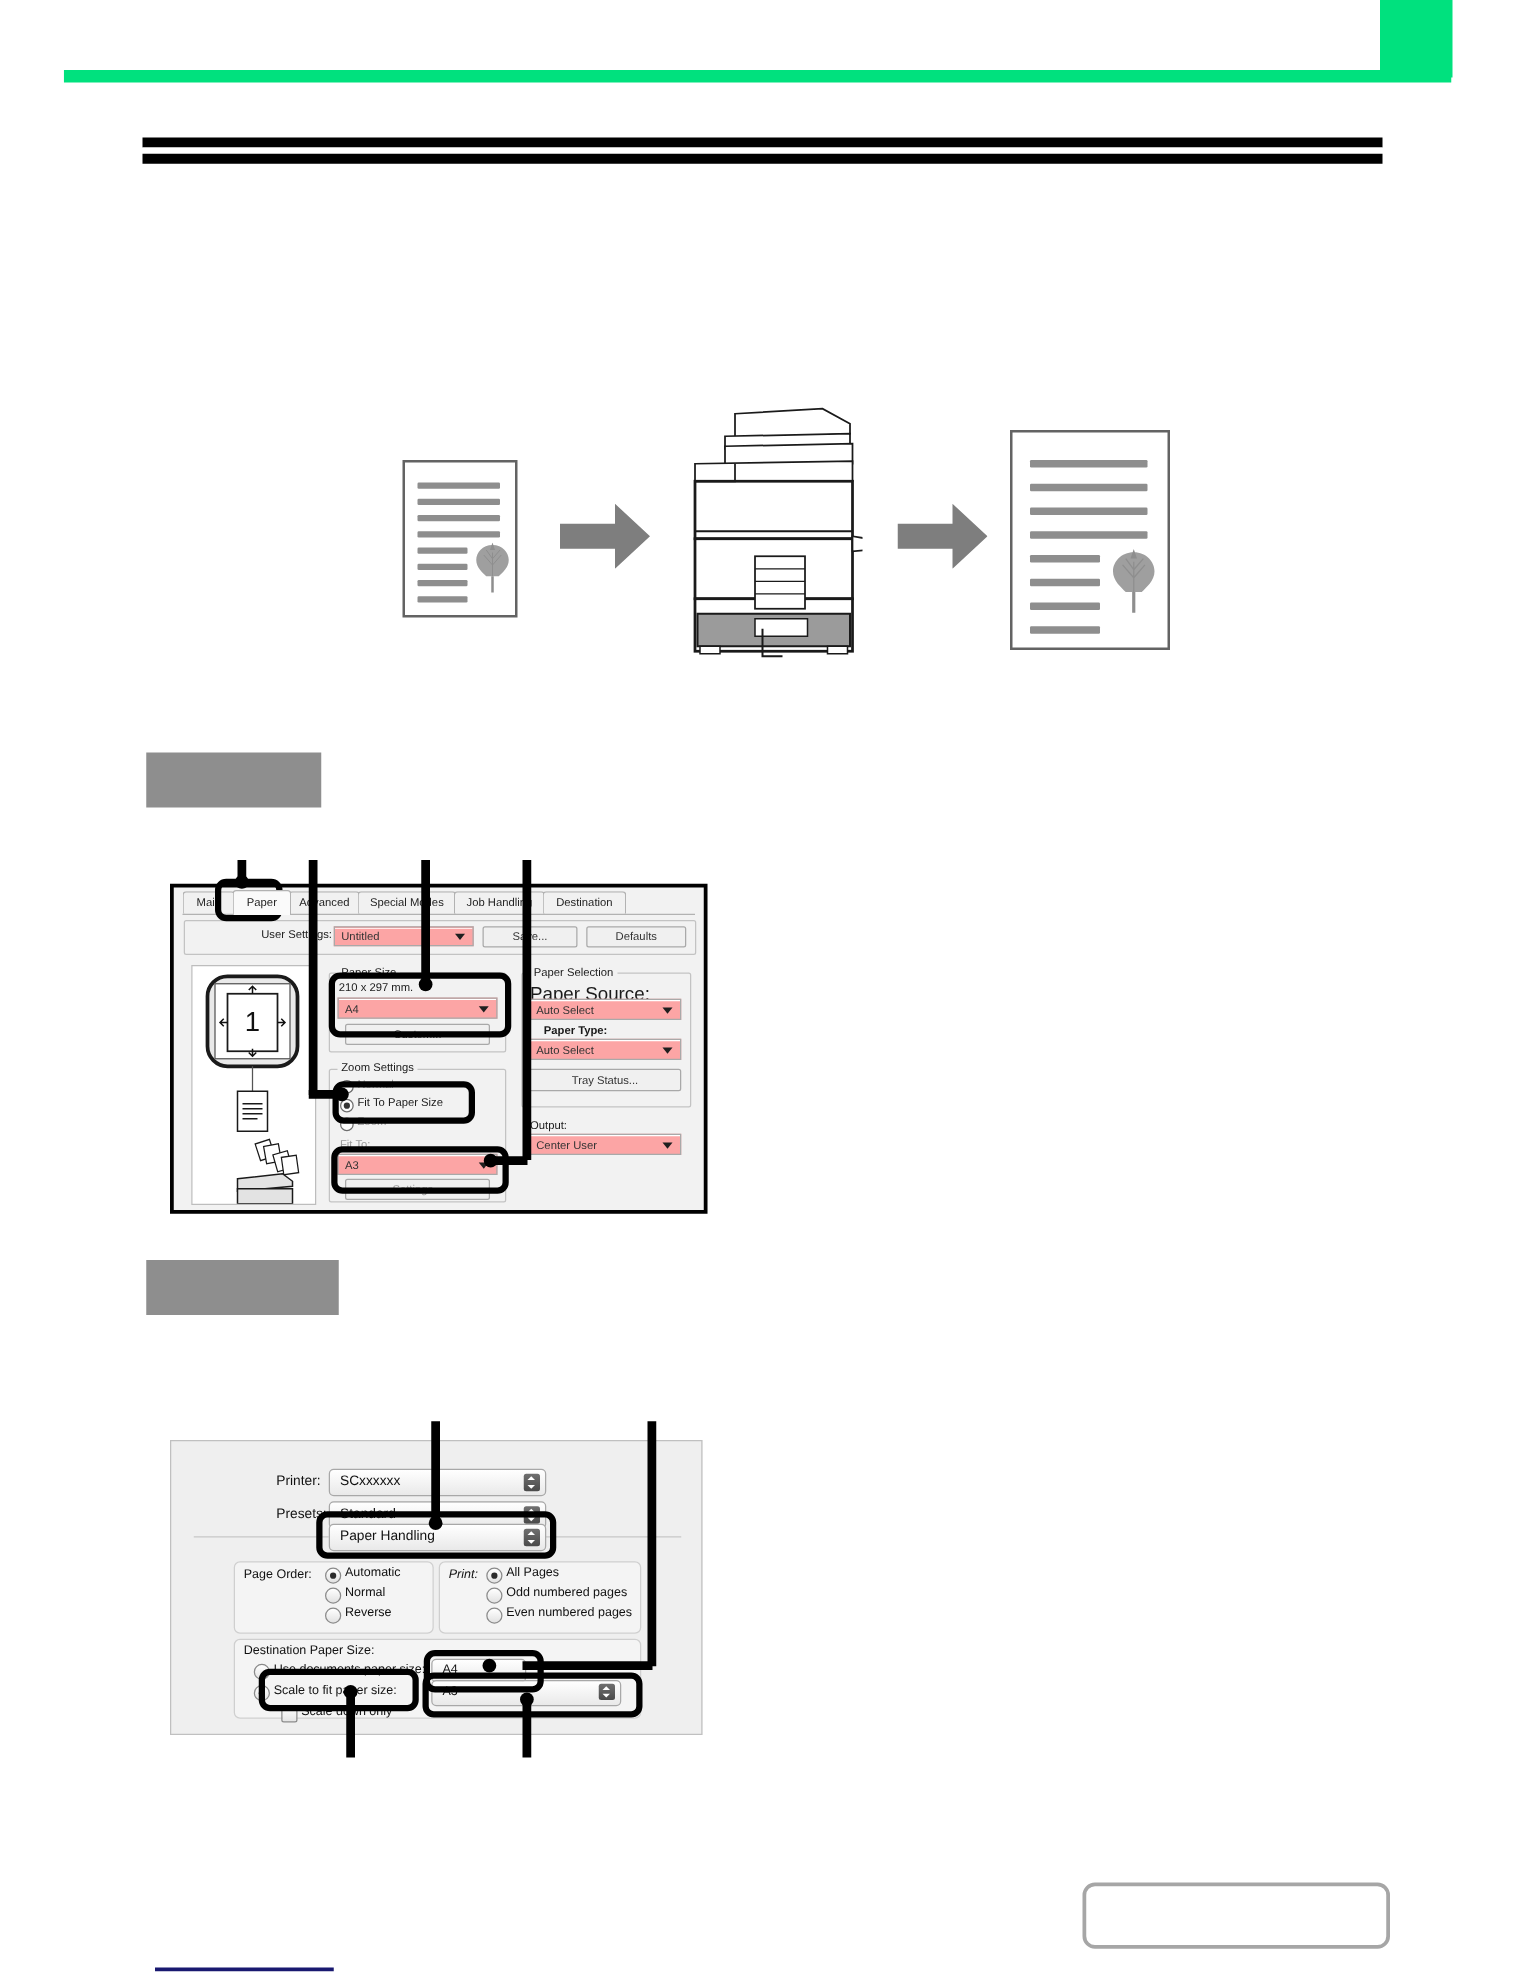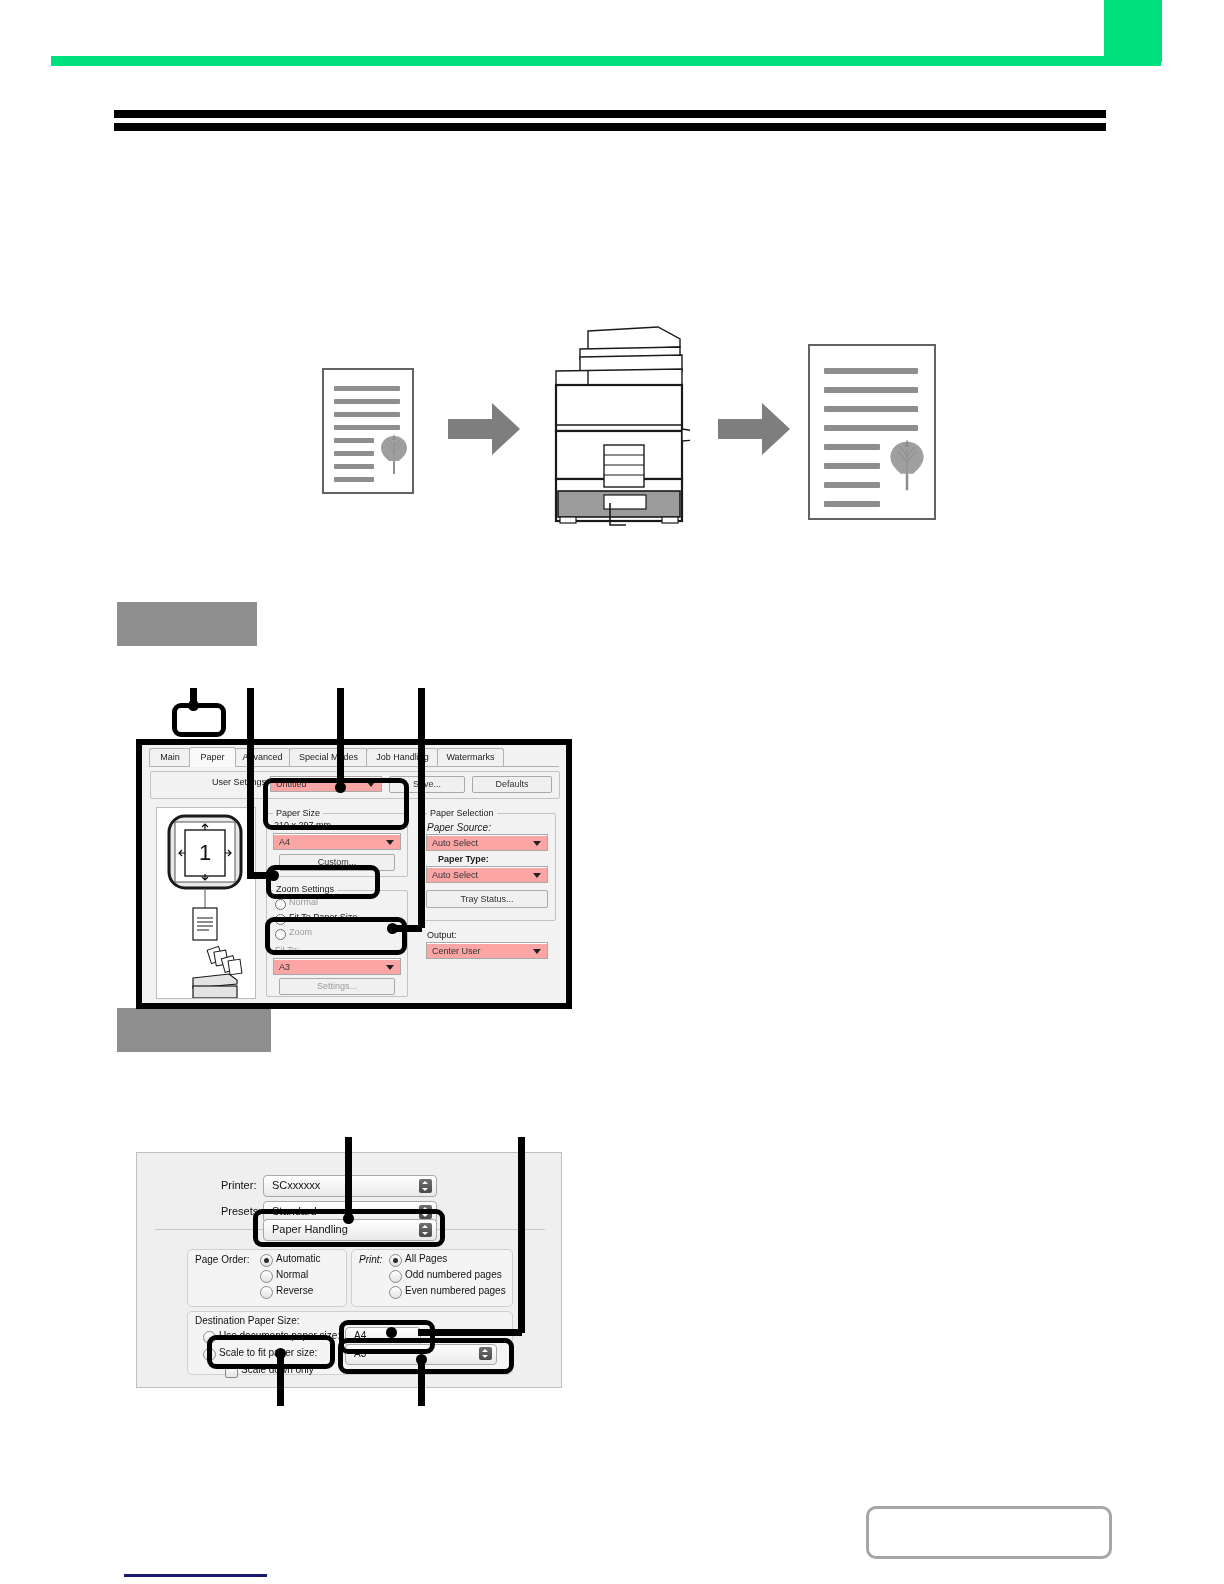--- a/index.html
+++ b/index.html
@@ -27,21 +27,21 @@
   .doc-sheet{position:absolute;background:#fff;border:2px solid #636363;}
   .doc-line{position:absolute;background:#8e8e8e;height:5px;border-radius:1px;}
   .arrow-big{position:absolute;}
 
   
   .gray-block{position:absolute;background:#8e8e8e;}
   #gray-block-windows{left:117px;top:602px;width:140px;height:44px;}
   #gray-block-mac{left:117px;top:1008px;width:154px;height:44px;}
 
   
-  .dlg{position:absolute;background:#f2f2f2;border:6px solid #000000;margin-top:32px;}
+  .dlg{position:absolute;background:#f2f2f2;border:3px solid #000000;}
   .grp-box{position:absolute;border:1px solid #c3c3c3;border-radius:2px;background:transparent;}
   .lbl{position:absolute;color:#1a1a1a;white-space:nowrap;}
   .combo{position:absolute;background:#fca5a5;border:1px solid #a9a9a9;
          box-shadow:inset 0 1px 0 #fff; }
   .combo .ctext{position:absolute;left:5px;top:2px;color:#333;white-space:nowrap;}
   .combo .carrow{position:absolute;right:6px;top:50%;margin-top:-2px;
          width:0;height:0;border-left:4px solid transparent;border-right:4px solid transparent;
          border-top:5px solid #1f1f1f;}
   .btn{position:absolute;background:#f0f0f0;border:1px solid #a9a9a9;border-radius:2px;
        text-align:center;color:#333;}
@@ -181,21 +181,21 @@
 <div class="gray-block" id="gray-block-mac"></div>
 
 <div class="dlg" id="windows-dialog" style="left:136px;top:707px;width:424px;height:258px;">
 
   <div style="position:absolute;left:7px;top:3px;width:410px;height:19px;">
     <div class="wtab" style="left:0;width:40px;line-height:17px;font-size:9px;">Main</div>
     <div class="wtab active" style="left:40px;width:45px;line-height:19px;font-size:9px;">Paper</div>
     <div class="wtab" style="left:85px;width:55px;line-height:17px;font-size:9px;">Advanced</div>
     <div class="wtab" style="left:140px;width:77px;line-height:17px;font-size:9px;">Special Modes</div>
     <div class="wtab" style="left:217px;width:71px;line-height:17px;font-size:9px;">Job Handling</div>
-    <div class="wtab" style="left:288px;width:65px;line-height:17px;font-size:9px;">Watermarks</div>
+    <div class="wtab" style="left:288px;width:65px;line-height:17px;font-size:9px;">Destination</div>
     <div style="position:absolute;left:0;top:18px;width:410px;height:1px;background:#b2b2b2;"></div>
   </div>
 
   <div class="grp-box" style="left:8px;top:26px;width:408px;height:26px;"></div>
   <div class="lbl" style="left:70px;top:32px;font-size:9px;">User Settings:</div>
   <div class="combo" style="left:128px;top:31px;width:110px;height:14px;">
     <span class="ctext" style="font-size:9px;">Untitled</span>
     <span class="carrow"></span>
   </div>
   <div class="btn" style="left:247px;top:31px;width:74px;height:15px;line-height:15px;font-size:9px;">Save...</div>
@@ -256,21 +256,21 @@
 
   <div class="lbl" style="left:133px;top:200px;font-size:9px;color:#9a9a9a;">Fit To:</div>
   <div class="combo" style="left:131px;top:213px;width:126px;height:15px;">
     <span class="ctext" style="font-size:9px;top:3px;">A3</span>
     <span class="carrow"></span>
   </div>
   <div class="btn" style="left:137px;top:233px;width:114px;height:15px;line-height:15px;font-size:9px;color:#9a9a9a;">Settings...</div>
 
   <div class="grp-box" style="left:278px;top:68px;width:134px;height:106px;"></div>
   <div class="lbl" style="left:285px;top:63px;font-size:9px;background:#f2f2f2;padding:0 3px;">Paper Selection</div>
-  <div class="lbl" style="left:285px;top:77px;font-size:10px;font-style:italic;">Paper Source:</div>
+  <div class="lbl" style="left:285px;top:77px;font-size:15px;">Paper Source:</div>
   <div class="combo" style="left:284px;top:89px;width:120px;height:15px;">
     <span class="ctext" style="font-size:9px;top:3px;">Auto Select</span>
     <span class="carrow"></span>
   </div>
   <div class="lbl" style="left:296px;top:109px;font-size:9px;font-weight:bold;">Paper Type:</div>
   <div class="combo" style="left:284px;top:121px;width:120px;height:15px;">
     <span class="ctext" style="font-size:9px;top:3px;">Auto Select</span>
     <span class="carrow"></span>
   </div>
   <div class="btn" style="left:284px;top:145px;width:120px;height:16px;line-height:16px;font-size:9px;">Tray Status...</div>

